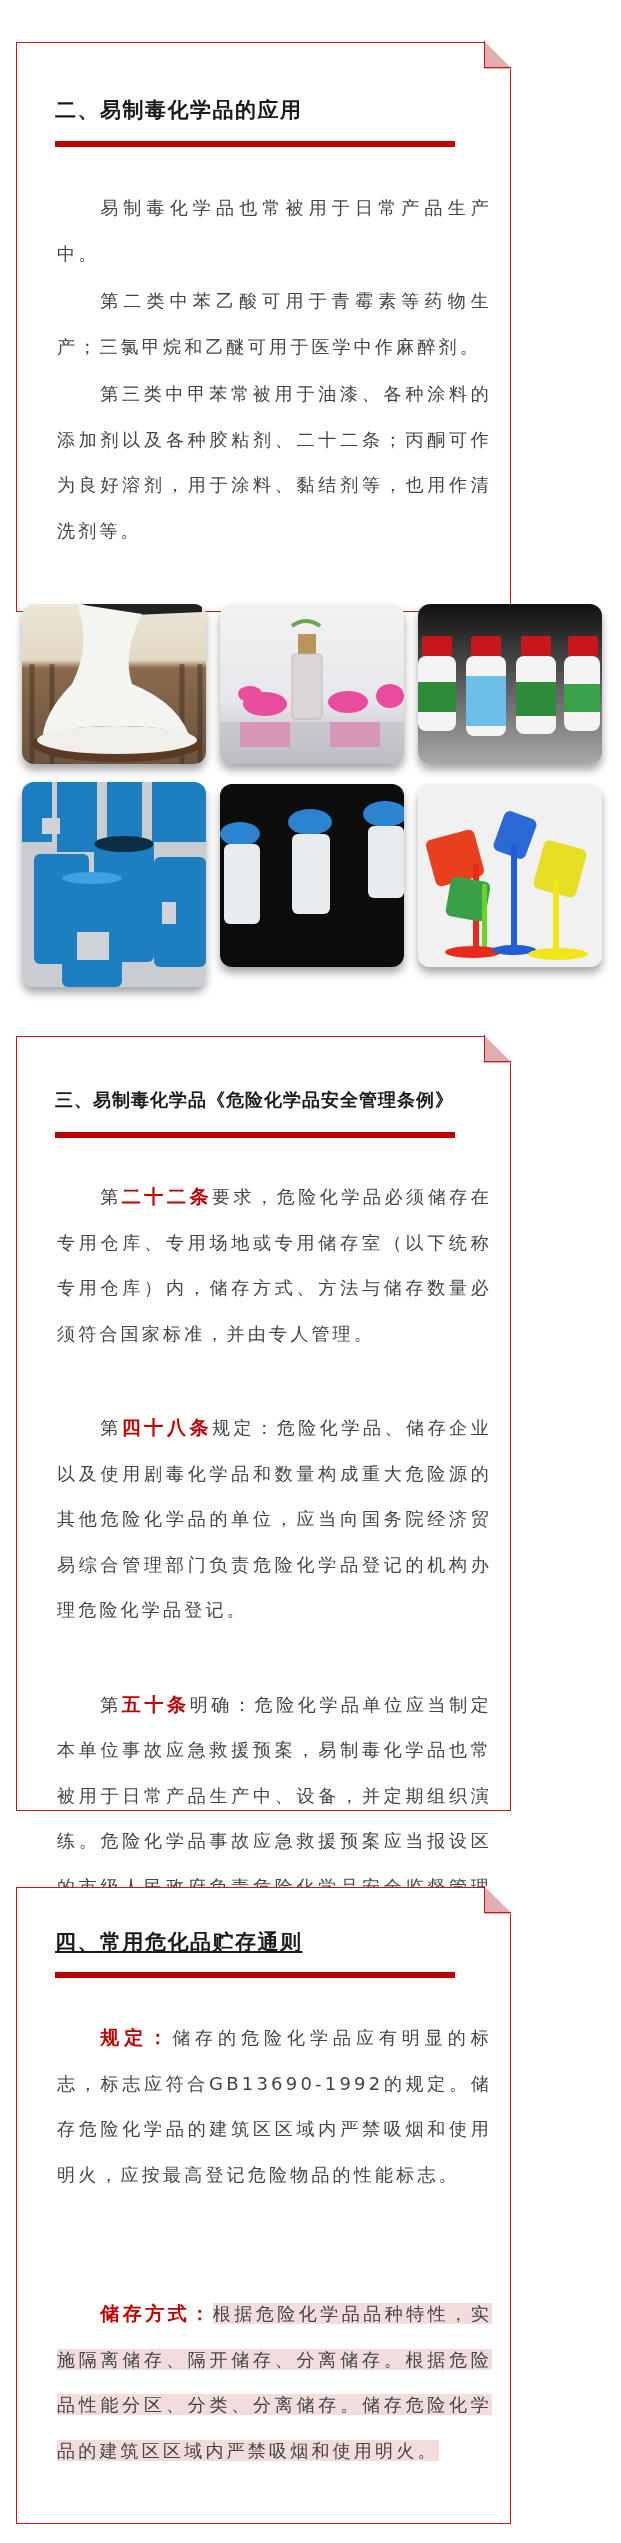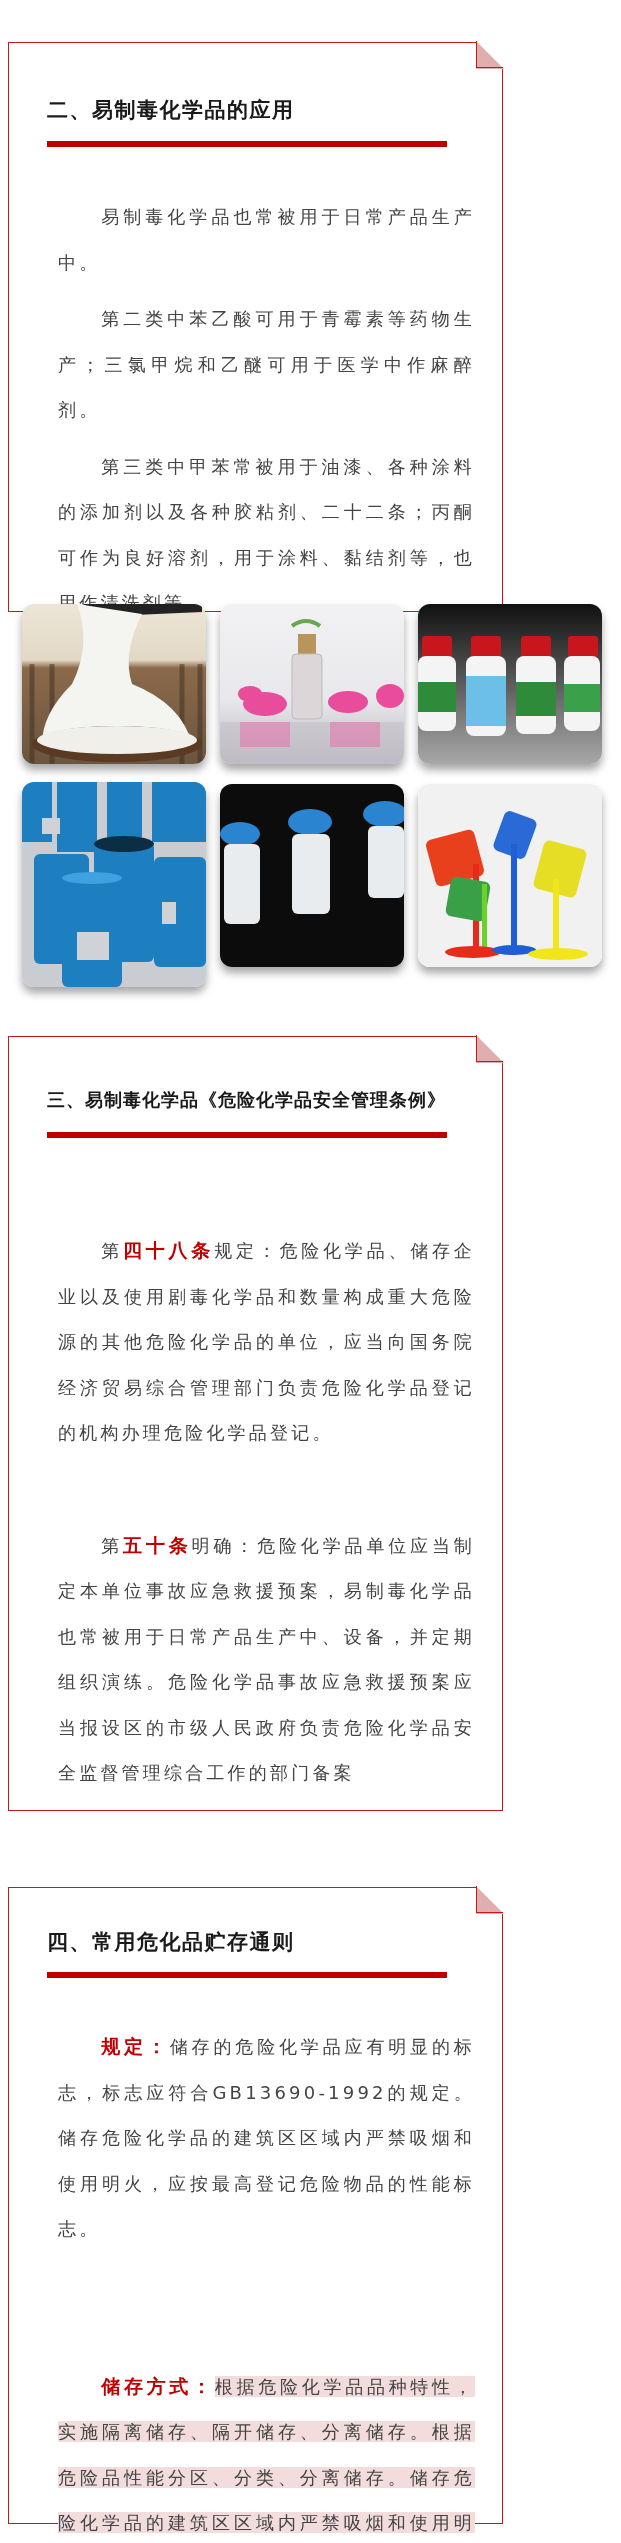--- a/index.html
+++ b/index.html
@@ -1,27 +1,27 @@
 <!DOCTYPE html>
 <html><head>
 <meta charset="utf-8">
 <style>
   html, body { margin:0; padding:0; background:#ffffff; }
   body { width:621px; height:2543px; position:relative; overflow:hidden;
          font-family:"DejaVu Sans","Liberation Sans",sans-serif; color:#3a3a3a; }
-  .card { position:absolute; left:8px; width:495px; border:1.5px solid #c8161d; box-sizing:border-box; background:#fff; }
+  .card { position:absolute; left:16px; width:495px; border:1.5px solid #c8161d; box-sizing:border-box; background:#fff; }
   .card .fold { position:absolute; right:-2px; top:-2px; width:28px; height:28px; background:#fff; }
   .card .fold::before { content:""; position:absolute; left:0; top:0; width:0; height:0;
         border-top:28px solid transparent; border-left:28px solid #e0aeae; }
   .card .fold::after { content:""; position:absolute; left:0; top:0; width:27px; height:27px;
         border-left:1.5px solid #c8161d; border-bottom:1.5px solid #c8161d; box-sizing:border-box; }
   .card h2 { position:absolute; left:38px; margin:0; font-size:21px; font-weight:bold; color:#1a1a1a; letter-spacing:1.5px; white-space:nowrap; }
   .card .rule { position:absolute; left:38px; width:400px; height:6px; background:#c00000; }
   .body { position:absolute; left:38px; right:16px; font-size:18px; line-height:45.5px; letter-spacing:3.2px; color:#444; text-align:justify; }
-  .body p { margin:11px; }
+  .body p { margin:2px; }
   .indent { text-indent:2.4em; }
   .gap { height:45px; }
   .red { color:#c00000; font-weight:bold; font-size:19px; }
   .hl { background:#f2dcdc; }
   .grid { position:absolute; left:22px; top:604px; width:580px; }
   .tile { position:absolute; width:184px; border-radius:12px; overflow:hidden; box-shadow:0 6px 8px rgba(0,0,0,0.35); }
 </style>
 </head>
 <body>
 
@@ -168,30 +168,31 @@
       <ellipse cx="140" cy="170" rx="30" ry="6" fill="#f0e61a"></ellipse>
     </svg>
   </div>
 </div>
 
 <div class="card" style="top:1036px;height:775px;">
   <div class="fold"></div>
   <h2 style="top:51px;font-size:18px;letter-spacing:1px;">三、易制毒化学品《危险化学品安全管理条例》</h2>
   <div class="rule" style="top:95px;"></div>
   <div class="body" style="top:135px;">
+    <p class="indent"><span>第</span><span class="red">二十二条</span><span>要求，危险化学品必须储存在专用仓库、专用场地或专用储存室（以下统称专用仓库）内，储存方式、方法与储存数量必须符合国家标准，并由专人管理。</span></p>
     <div class="gap"></div>
     <p class="indent"><span>第</span><span class="red">四十八条</span><span>规定：危险化学品、储存企业以及使用剧毒化学品和数量构成重大危险源的其他危险化学品的单位，应当向国务院经济贸易综合管理部门负责危险化学品登记的机构办理危险化学品登记。</span></p>
     <div class="gap"></div>
     <p class="indent"><span>第</span><span class="red">五十条</span><span>明确：危险化学品单位应当制定本单位事故应急救援预案，易制毒化学品也常被用于日常产品生产中、设备，并定期组织演练。危险化学品事故应急救援预案应当报设区的市级人民政府负责危险化学品安全监督管理综合工作的部门备案</span></p>
   </div>
 </div>
 
 <div class="card" style="top:1887px;height:637px;">
   <div class="fold"></div>
-  <h2 style="top:40px;">四、常用危化品贮存通则</h2>
+  <h2 style="top:40px;text-decoration:underline;">四、常用危化品贮存通则</h2>
   <div class="rule" style="top:84px;"></div>
   <div class="body" style="top:125px;">
     <p class="indent"><span class="red">规定：</span><span>储存的危险化学品应有明显的标志，标志应符合GB13690-1992的规定。储存危险化学品的建筑区区域内严禁吸烟和使用明火，应按最高登记危险物品的性能标志。</span></p>
     <div class="gap"></div>
     <div class="gap"></div>
     <p class="indent"><span class="red">储存方式：</span><span class="hl">根据危险化学品品种特性，实施隔离储存、隔开储存、分离储存。根据危险品性能分区、分类、分离储存。储存危险化学品的建筑区区域内严禁吸烟和使用明火。</span></p>
   </div>
 </div>
 
 </body></html>

